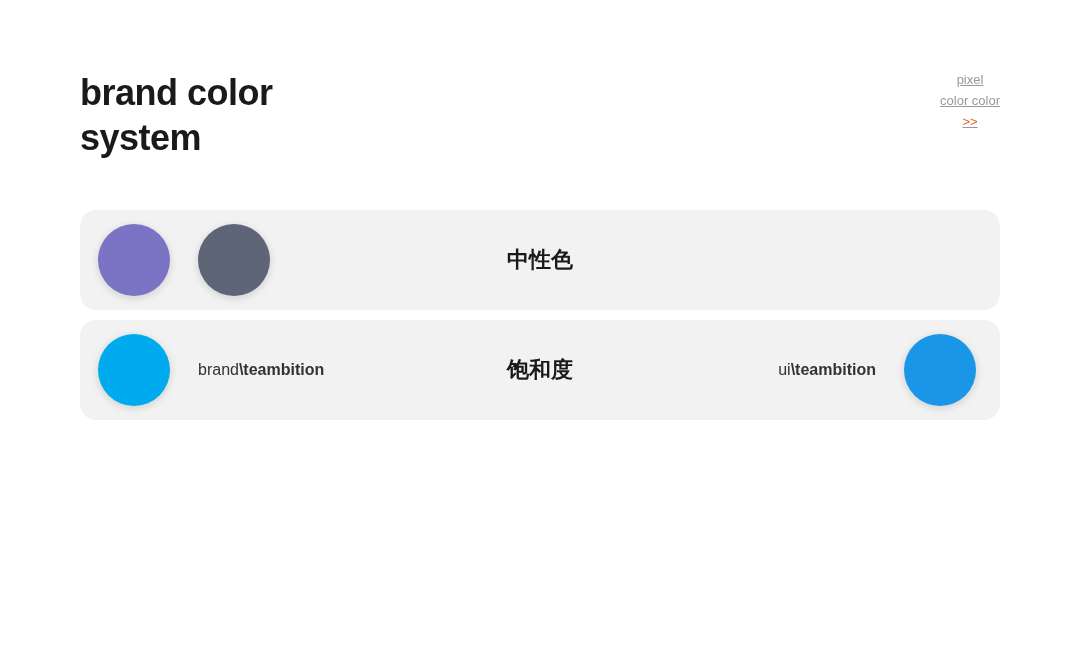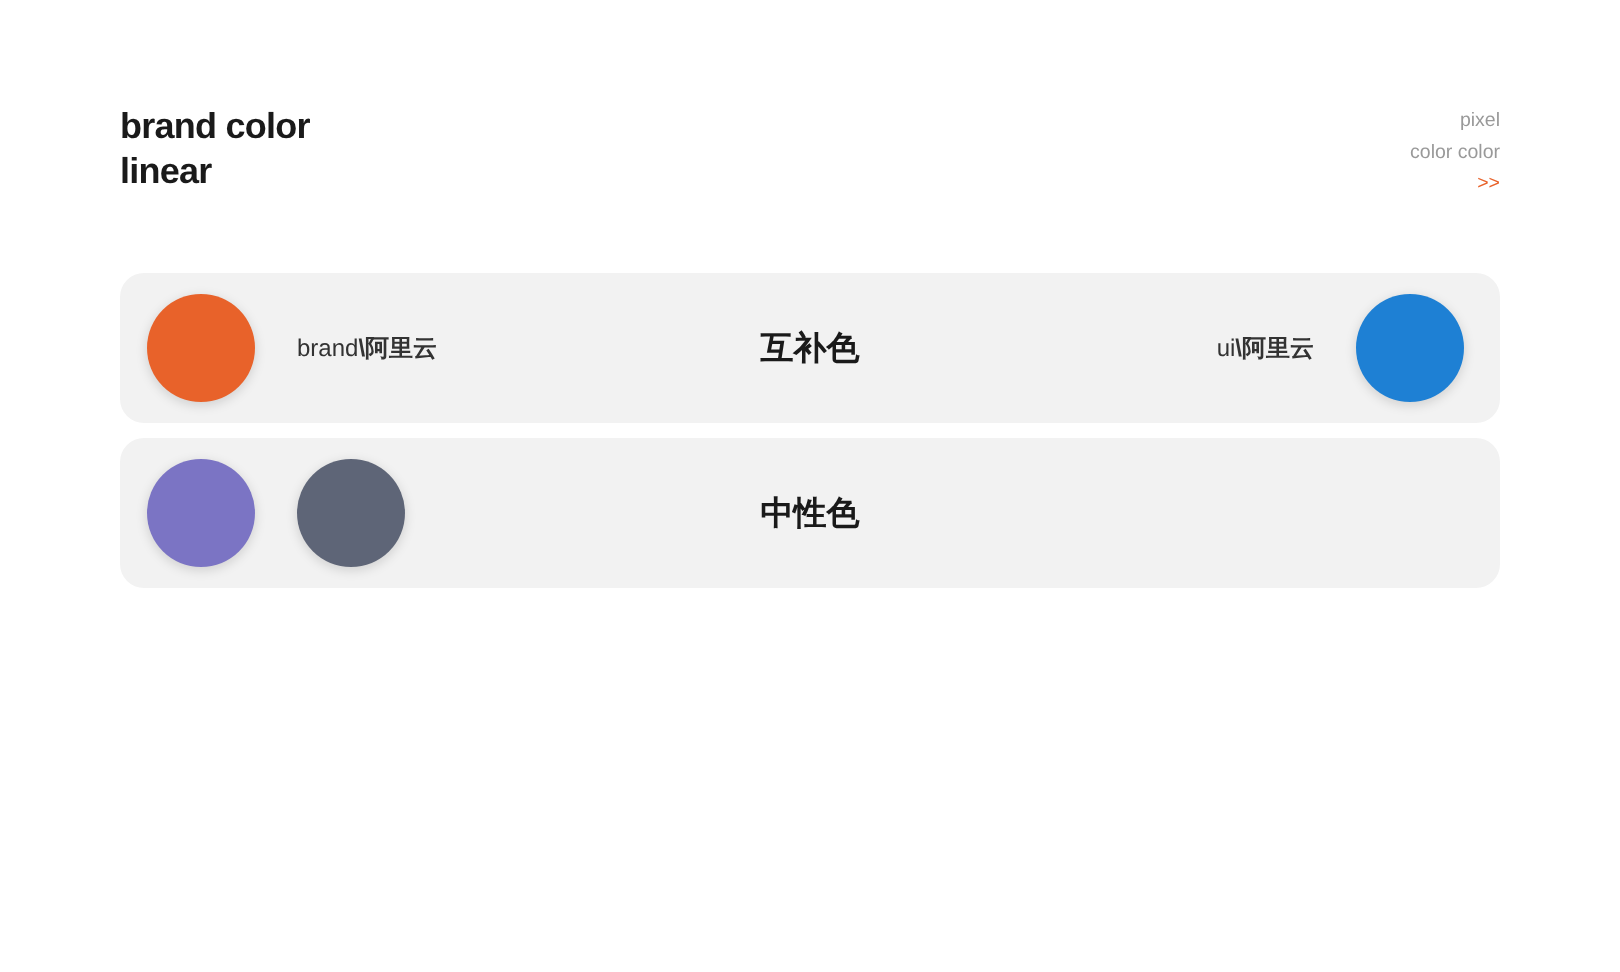--- a/index.html
+++ b/index.html
@@ -26,32 +26,33 @@
     }
 
     .header {
       display: flex;
       justify-content: space-between;
       align-items: flex-start;
       margin-bottom: 50px;
     }
 
     .title {
-      font-size: 24px;
+      font-size: 36px;
       font-weight: 800;
       color: #1a1a1a;
       line-height: 1.25;
       letter-spacing: -0.5px;
     }
 
     .top-right-info {
-      text-align: right;
+      text-align: center;
       font-size: 13px;
       color: #999999;
       line-height: 1.6;
+      text-decoration: underline;
     }
 
     .top-right-info .link {
       color: #E8622A;
     }
 
     .rows-container {
       display: flex;
       flex-direction: column;
       gap: 10px;
@@ -126,45 +127,45 @@
     .circle-blue-team { background: #1A96E8; }
   </style>
 </head>
 <body>
 
 <div class="page-container">
 
   <div class="header">
     <div class="title">
       <div>brand color</div>
-      <div>linear</div>
+      <div>system</div>
     </div>
     <div class="top-right-info">
       <div>pixel</div>
       <div>color color</div>
       <div class="link">&gt;&gt;</div>
     </div>
   </div>
 
   <div class="rows-container">
 
-    <div class="color-row">
-      <div class="circle-left circle-orange"></div>
-      <div class="brand-label">
-        brand<span>\阿里云</span>
-      </div>
-      <div class="middle-label">互补色</div>
-      <div class="ui-label">
-        ui<span>\阿里云</span>
-      </div>
-      <div class="circle-right circle-blue-brand"></div>
-    </div>
 
     <div class="color-row">
       <div class="circle-left circle-purple"></div>
       <div class="middle-label">中性色</div>
       <div class="circle-right circle-gray"></div>
     </div>
 
+    <div class="color-row">
+      <div class="circle-left circle-cyan"></div>
+      <div class="brand-label">
+        brand<span>\teambition</span>
+      </div>
+      <div class="middle-label">饱和度</div>
+      <div class="ui-label">
+        ui<span>\teambition</span>
+      </div>
+      <div class="circle-right circle-blue-team"></div>
+    </div>
 
   </div>
 
 </div>
 
 </body></html>

